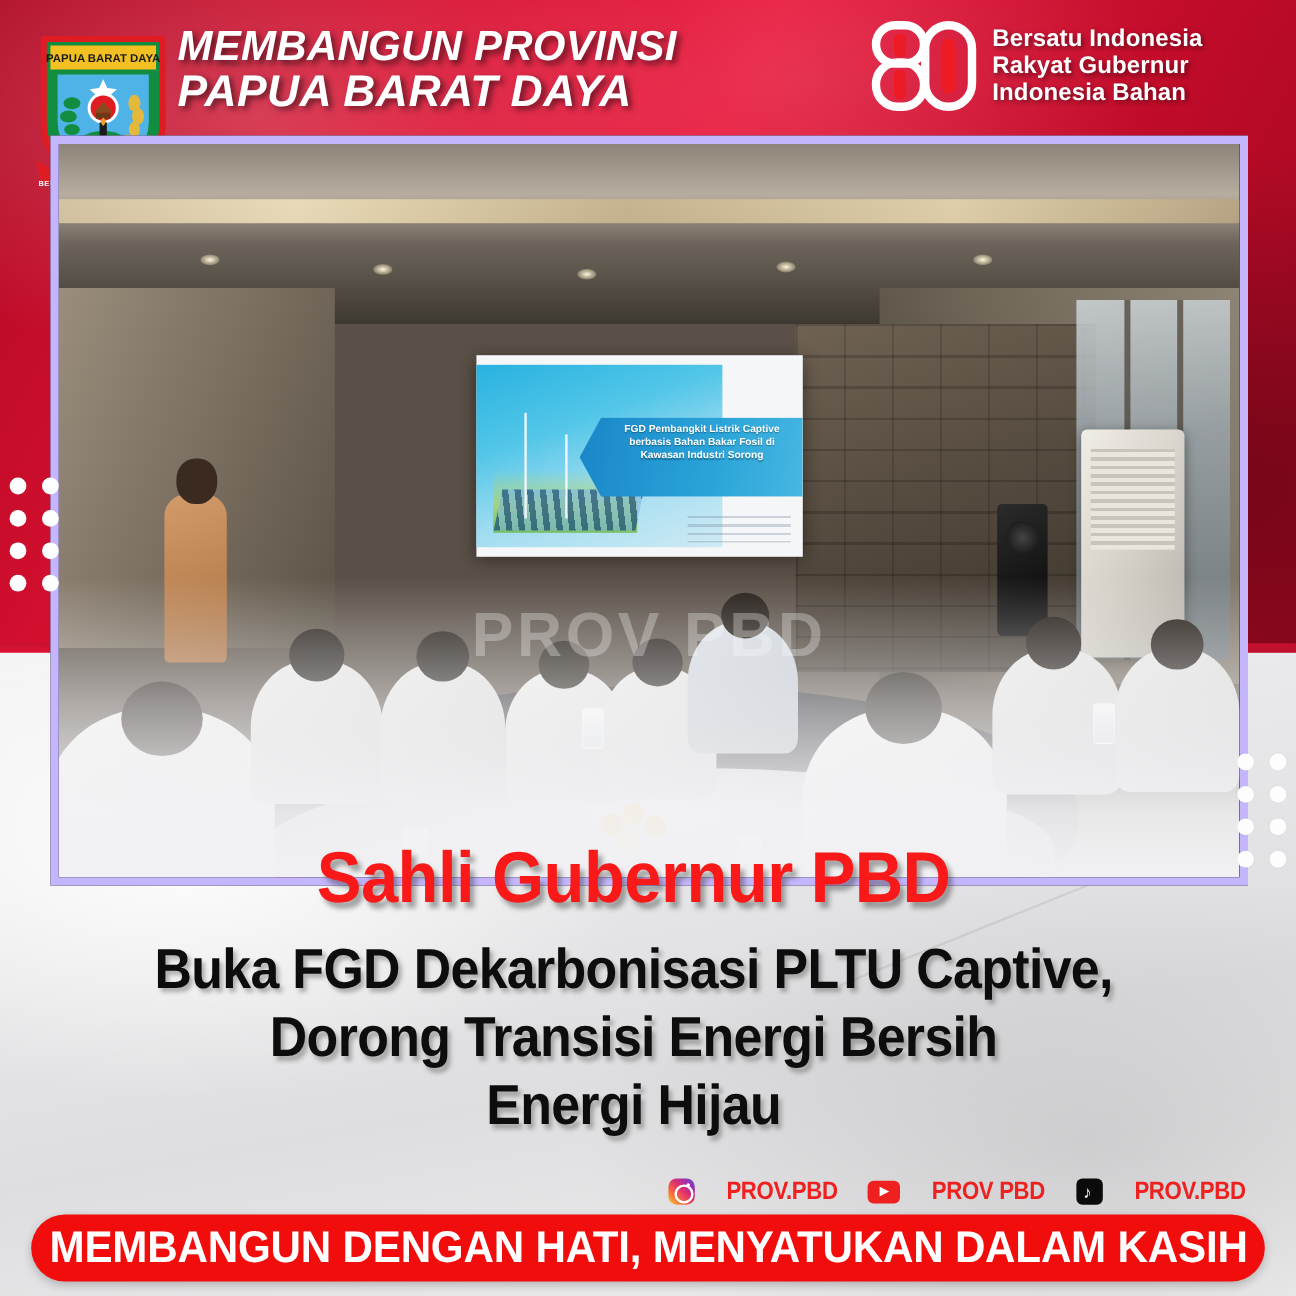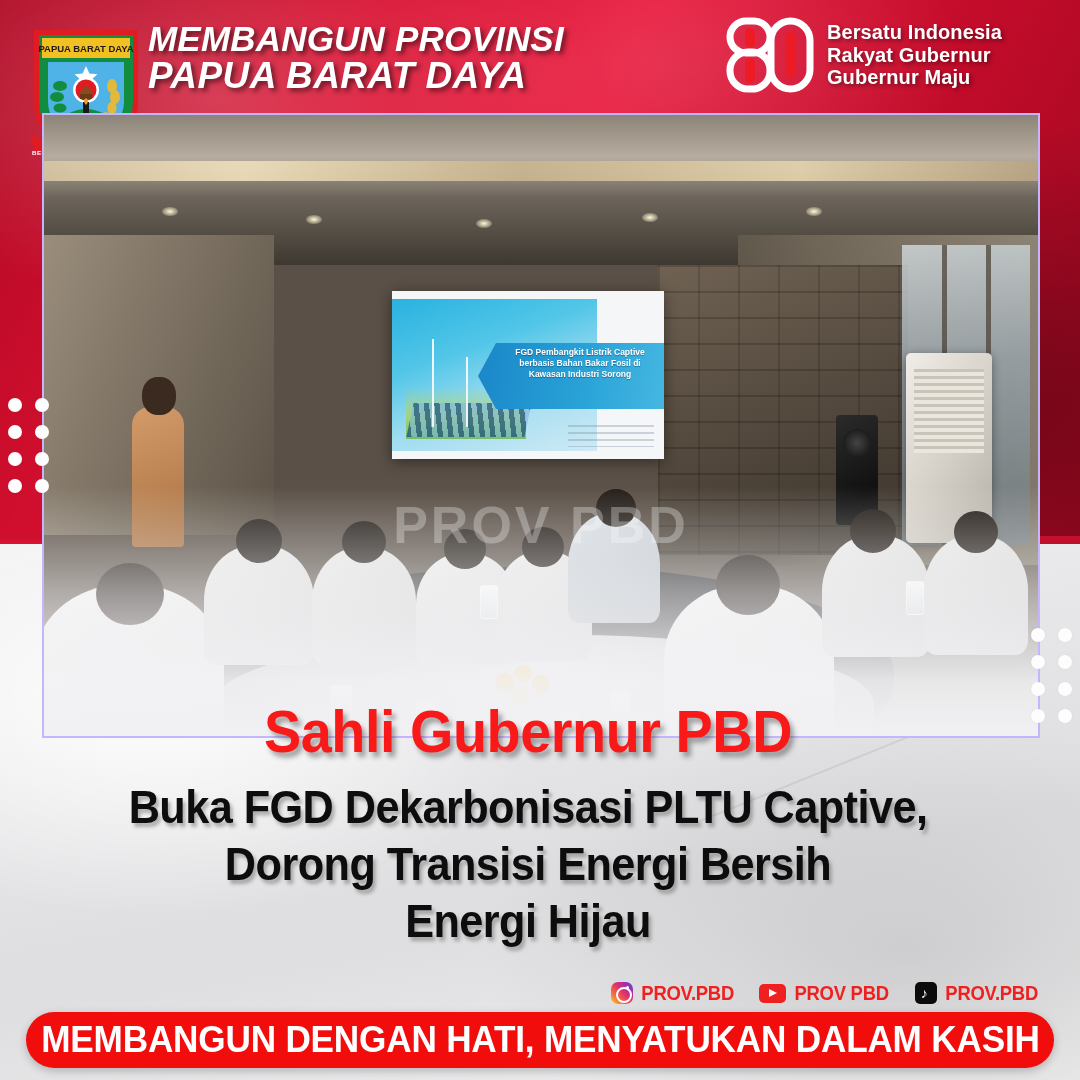--- a/index.html
+++ b/index.html
@@ -50,21 +50,21 @@
   .anniv-txt{
     color:#fff;font-weight:bold;font-size:20px;line-height:22.5px;
     font-family:"Liberation Sans", sans-serif;letter-spacing:.1px;
     text-shadow:2px 2px 4px rgba(0,0,0,.45);
     white-space:nowrap;
   }
 
   
   .photo-wrap{
     position:absolute;left:42px;top:113px;width:998px;height:625px;
-    border:2px solid #c4b5fd;background:#111;overflow:hidden;
+    border:7px solid #c4b5fd;background:#111;overflow:hidden;
   }
   .photo{position:absolute;inset:0;overflow:hidden;background:#5a5047;}
   
   .ceil{position:absolute;left:0;top:0;width:100%;height:150px;
     background:linear-gradient(to bottom,#8d8479 0%,#b7ad9f 28%,#6d655b 55%,#3d3830 100%);}
   .ceil-strip{position:absolute;left:0;top:46px;width:100%;height:20px;
     background:linear-gradient(to right,#d8c6a2 0%,#efe0bc 20%,#c9b58f 48%,#e4d3ad 76%,#b9a583 100%);opacity:.9;}
   .spot{position:absolute;width:16px;height:9px;border-radius:50%;
     background:radial-gradient(ellipse at center,#fff7d8 0%,rgba(255,240,190,.25) 70%,rgba(255,240,190,0) 100%);}
   .wall-l{position:absolute;left:0;top:120px;width:230px;height:300px;
@@ -149,21 +149,21 @@
   .h-sub{
     color:#0d0d0d;font-weight:bold;font-size:47px;line-height:57px;
     font-family:"Liberation Sans", sans-serif;
     letter-spacing:-.6px;margin-top:14px;
     text-shadow:3px 4px 4px rgba(90,90,90,.45);
     transform:scaleX(.92);
   }
 
   
   .socials{position:absolute;right:36px;top:981px;display:flex;align-items:center;gap:19px;}
-  .soc{display:flex;align-items:center;gap:2px;}
+  .soc{display:flex;align-items:center;gap:20px;}
   .soc-label{color:#ef2020;font-weight:bold;font-size:21px;letter-spacing:-.3px;
     font-family:"Liberation Sans", sans-serif;transform:scaleX(.88);}
   .ig{width:22px;height:22px;border-radius:7px;
     background:linear-gradient(45deg,#f9d43c 0%,#f77737 25%,#e1306c 55%,#9b30b2 80%,#4f5bd5 100%);
     position:relative;}
   .ig:before{content:"";position:absolute;left:5px;top:5px;width:12px;height:12px;border:2px solid #fff;border-radius:50%;}
   .ig:after{content:"";position:absolute;right:3.5px;top:3.5px;width:3px;height:3px;border-radius:50%;background:#fff;}
   .yt{width:27px;height:19px;border-radius:5px;background:#ef2020;position:relative;}
   .yt:after{content:"";position:absolute;left:10px;top:5px;border-left:8px solid #fff;
     border-top:4.5px solid transparent;border-bottom:4.5px solid transparent;}
@@ -245,21 +245,21 @@
           <rect x="5" y="36" width="40" height="37" rx="18"></rect>
           <rect x="46" y="5" width="39" height="68" rx="19.5"></rect>
         </g>
         <rect x="20" y="12" width="10" height="20" rx="5" fill="#ed1c24"></rect>
         <rect x="20" y="42" width="10" height="25" rx="5" fill="#ed1c24"></rect>
         <rect x="60" y="16" width="11" height="46" rx="5.5" fill="#ed1c24"></rect>
       </svg>
       <div class="anniv-txt">
         <div>Bersatu Indonesia</div>
         <div>Rakyat Gubernur</div>
-        <div>Gubernur Maju</div>
+        <div>Indonesia Bahan</div>
       </div>
     </div>
   </div>
 
   <div class="photo-wrap">
     <div class="photo">
       <div class="ceil"></div>
       <div class="ceil-strip"></div>
       <div class="spot" style="left:118px;top:92px;"></div>
       <div class="spot" style="left:262px;top:100px;"></div>

